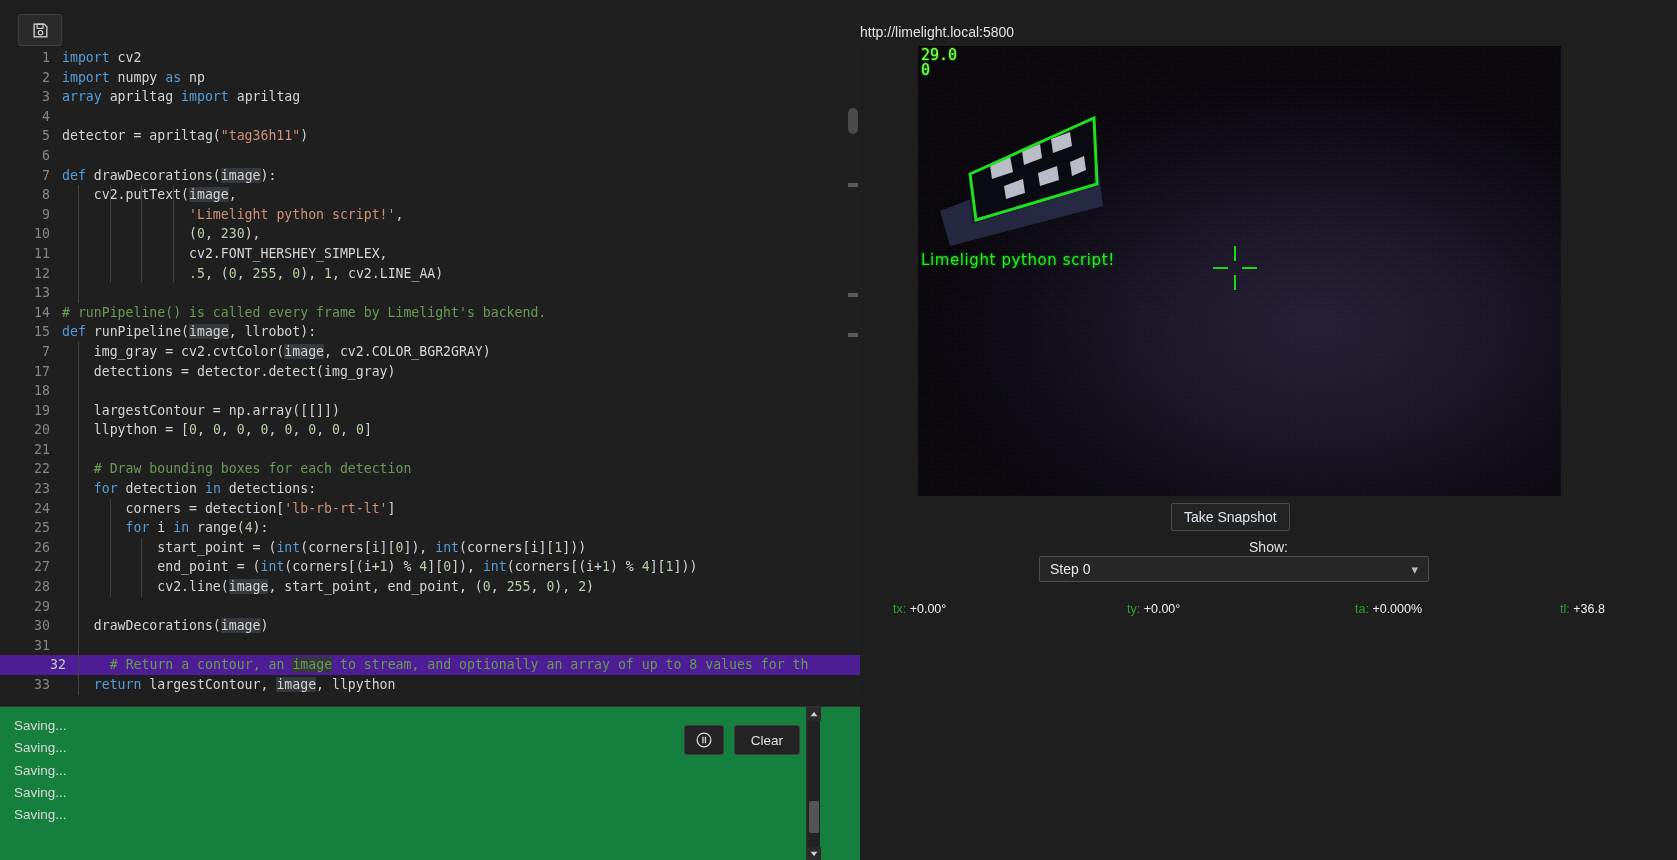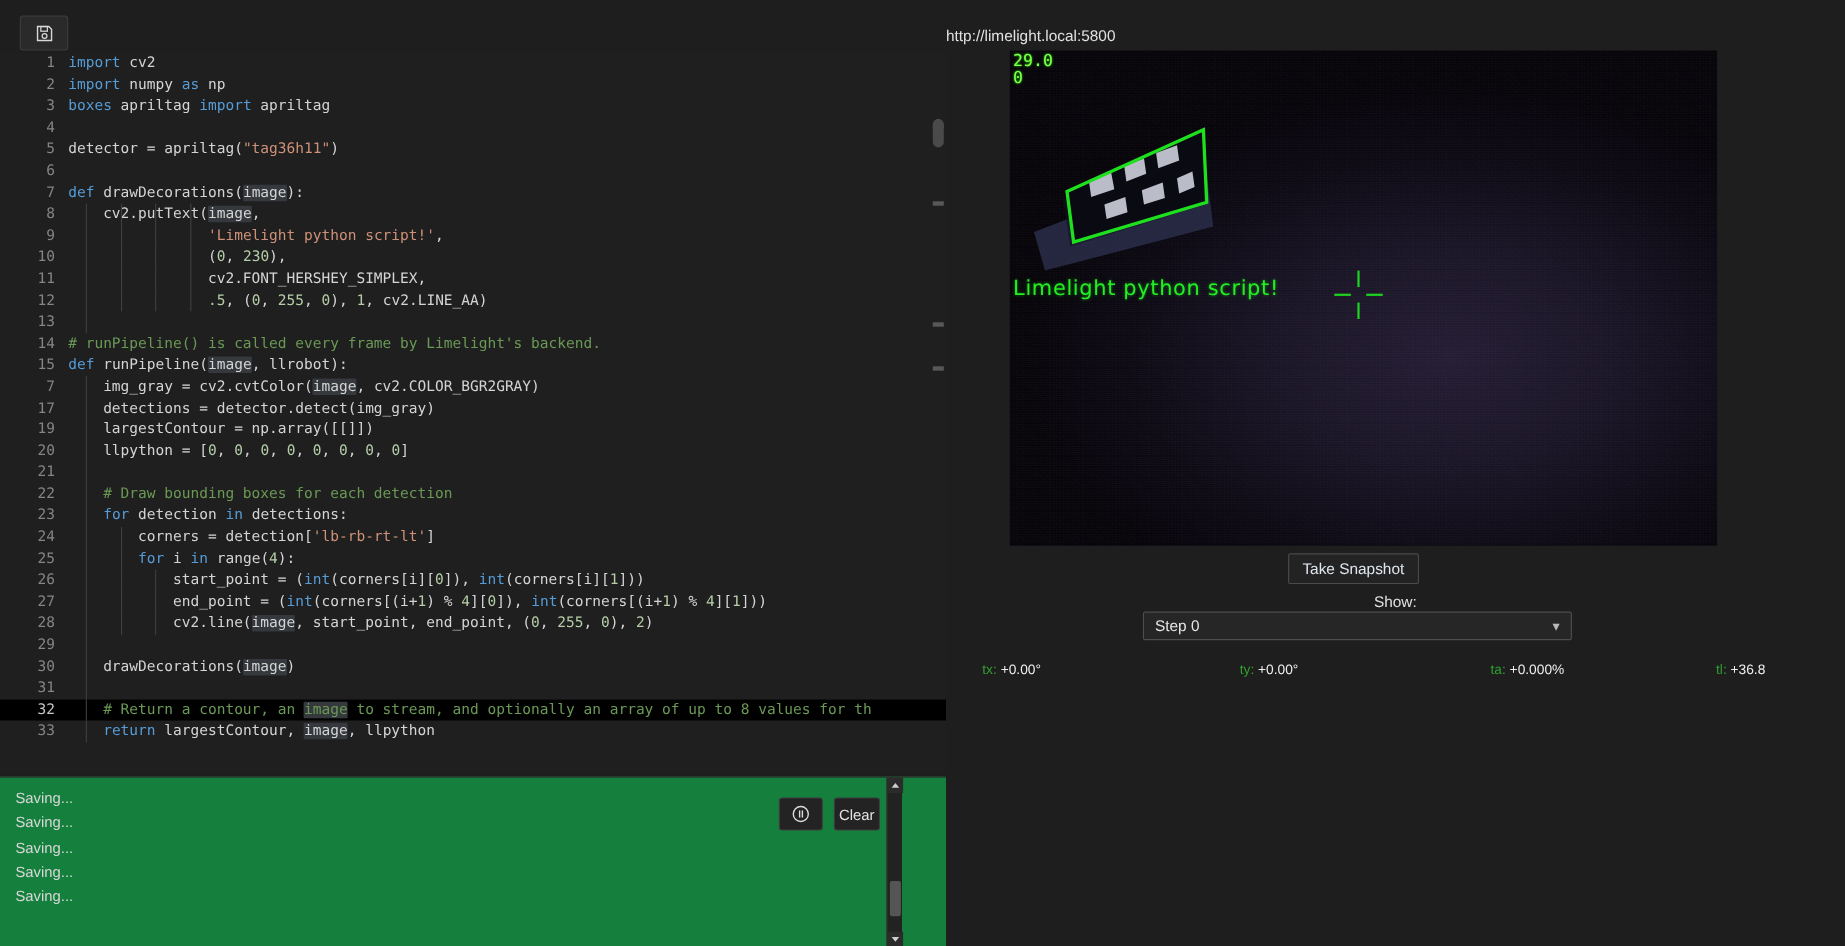--- a/index.html
+++ b/index.html
@@ -50,21 +50,21 @@
   }
   .code-row {
     position: relative;
     height: 19.6px;
     line-height: 19.6px;
     white-space: pre;
     font-family: "DejaVu Sans Mono", "Liberation Mono", monospace;
     font-size: 13.2px;
     color: #d4d4d4;
   }
-  .code-row.active { background: #000000; }
+  .code-row.active { background: #4c1d95; padding-left: 16px; }
   .gutter {
     display: inline-block;
     width: 62px;
     text-align: right;
     padding-right: 12px;
     color: #858585;
     font-family: "DejaVu Sans Mono", "Liberation Mono", monospace;
     font-size: 13.2px;
     user-select: none;
   }
@@ -121,21 +121,21 @@
     display: flex; gap: 10px; align-items: center;
   }
   .cbtn {
     background: #232323;
     border: 1px solid #3d3d3d;
     border-radius: 3px;
     color: #e3e3e3;
     font-size: 13.5px;
     font-family: "Liberation Sans", sans-serif;
     height: 30px;
-    padding: 0 4px;
+    padding: 0 16px;
     display: flex; align-items: center; justify-content: center;
     cursor: pointer;
   }
   #pause-button { width: 40px; padding: 0; }
 
   #console-vscroll {
     position: absolute; right: 40px; top: 0px;
     width: 14px; height: 154px;
     background: #222;
     border-left: 1px solid #303030;
@@ -189,21 +189,21 @@
     color: #7dff4d;
     font-family: "DejaVu Sans Mono", monospace;
     font-size: 15px;
     line-height: 15px;
     text-shadow: 0 0 2px #3f0;
   }
   #overlay-text {
     position: absolute; left: 3px; top: 205px;
     color: #22ee22;
     font-family: "DejaVu Sans", sans-serif;
-    font-size: 19px;
+    font-size: 15px;
     letter-spacing: .6px;
     text-shadow: 0 0 3px rgba(30,255,30,.5);
   }
   #crosshair { position: absolute; left: 295px; top: 200px; width: 44px; height: 44px; }
   .ch-line { position: absolute; background: #1fd41f; }
 
   #snapshot-button {
     position: absolute; left: 311px; top: 503px;
     background: #232323;
     border: 1px solid #4a4a4a;
@@ -260,35 +260,36 @@
           <rect x="6" y="2.5" width="7" height="5" fill="none" stroke="#d8d8d8" stroke-width="1.3"></rect>
           <circle cx="10" cy="12.6" r="2.6" fill="none" stroke="#d8d8d8" stroke-width="1.3"></circle>
         </svg>
       </div>
     </div>
 
     <div id="code-area">
       <div id="code-scroll">
           <div class="code-row"><span class="gutter">1</span><span class="codetext"><span class="k">import </span><span class="p">cv2</span></span></div>
           <div class="code-row"><span class="gutter">2</span><span class="codetext"><span class="k">import </span><span class="p">numpy </span><span class="k">as </span><span class="p">np</span></span></div>
-          <div class="code-row"><span class="gutter">3</span><span class="codetext"><span class="k">boxes </span><span class="p">apriltag </span><span class="k">import </span><span class="p">apriltag</span></span></div>
+          <div class="code-row"><span class="gutter">3</span><span class="codetext"><span class="k">array </span><span class="p">apriltag </span><span class="k">import </span><span class="p">apriltag</span></span></div>
           <div class="code-row"><span class="gutter">4</span><span class="codetext"></span></div>
           <div class="code-row"><span class="gutter">5</span><span class="codetext"><span class="p">detector = apriltag(</span><span class="s">"tag36h11"</span><span class="p">)</span></span></div>
           <div class="code-row"><span class="gutter">6</span><span class="codetext"></span></div>
           <div class="code-row"><span class="gutter">7</span><span class="codetext"><span class="k">def </span><span class="p">drawDecorations(</span><span class="hl">image</span><span class="p">):</span></span></div>
           <div class="code-row"><span class="gutter">8</span><span class="codetext"><span class="p">    cv2.putText(</span><span class="hl">image</span><span class="p">,</span></span><span class="ig" style="left: 78px;"></span><span class="ig" style="left: 109.6px;"></span><span class="ig" style="left: 141.2px;"></span><span class="ig" style="left: 172.8px;"></span></div>
           <div class="code-row"><span class="gutter">9</span><span class="codetext"><span class="p">                </span><span class="s">'Limelight python script!'</span><span class="p">,</span></span><span class="ig" style="left: 78px;"></span><span class="ig" style="left: 109.6px;"></span><span class="ig" style="left: 141.2px;"></span><span class="ig" style="left: 172.8px;"></span></div>
           <div class="code-row"><span class="gutter">10</span><span class="codetext"><span class="p">                (</span><span class="n">0</span><span class="p">, </span><span class="n">230</span><span class="p">),</span></span><span class="ig" style="left: 78px;"></span><span class="ig" style="left: 109.6px;"></span><span class="ig" style="left: 141.2px;"></span><span class="ig" style="left: 172.8px;"></span></div>
           <div class="code-row"><span class="gutter">11</span><span class="codetext"><span class="p">                cv2.FONT_HERSHEY_SIMPLEX,</span></span><span class="ig" style="left: 78px;"></span><span class="ig" style="left: 109.6px;"></span><span class="ig" style="left: 141.2px;"></span><span class="ig" style="left: 172.8px;"></span></div>
           <div class="code-row"><span class="gutter">12</span><span class="codetext"><span class="p">                </span><span class="n">.5</span><span class="p">, (</span><span class="n">0</span><span class="p">, </span><span class="n">255</span><span class="p">, </span><span class="n">0</span><span class="p">), </span><span class="n">1</span><span class="p">, cv2.LINE_AA)</span></span><span class="ig" style="left: 78px;"></span><span class="ig" style="left: 109.6px;"></span><span class="ig" style="left: 141.2px;"></span><span class="ig" style="left: 172.8px;"></span></div>
           <div class="code-row"><span class="gutter">13</span><span class="codetext"></span><span class="ig" style="left: 78px;"></span></div>
           <div class="code-row"><span class="gutter">14</span><span class="codetext"><span class="c"># runPipeline() is called every frame by Limelight's backend.</span></span></div>
           <div class="code-row"><span class="gutter">15</span><span class="codetext"><span class="k">def </span><span class="p">runPipeline(</span><span class="hl">image</span><span class="p">, llrobot):</span></span></div>
           <div class="code-row"><span class="gutter">7</span><span class="codetext"><span class="p">    img_gray = cv2.cvtColor(</span><span class="hl">image</span><span class="p">, cv2.COLOR_BGR2GRAY)</span></span><span class="ig" style="left: 78px;"></span></div>
           <div class="code-row"><span class="gutter">17</span><span class="codetext"><span class="p">    detections = detector.detect(img_gray)</span></span><span class="ig" style="left: 78px;"></span></div>
+          <div class="code-row"><span class="gutter">18</span><span class="codetext"></span><span class="ig" style="left: 78px;"></span></div>
           <div class="code-row"><span class="gutter">19</span><span class="codetext"><span class="p">    largestContour = np.array([[]])</span></span><span class="ig" style="left: 78px;"></span></div>
           <div class="code-row"><span class="gutter">20</span><span class="codetext"><span class="p">    llpython = [</span><span class="n">0</span><span class="p">, </span><span class="n">0</span><span class="p">, </span><span class="n">0</span><span class="p">, </span><span class="n">0</span><span class="p">, </span><span class="n">0</span><span class="p">, </span><span class="n">0</span><span class="p">, </span><span class="n">0</span><span class="p">, </span><span class="n">0</span><span class="p">]</span></span><span class="ig" style="left: 78px;"></span></div>
           <div class="code-row"><span class="gutter">21</span><span class="codetext"></span><span class="ig" style="left: 78px;"></span></div>
           <div class="code-row"><span class="gutter">22</span><span class="codetext"><span class="c">    # Draw bounding boxes for each detection</span></span><span class="ig" style="left: 78px;"></span></div>
           <div class="code-row"><span class="gutter">23</span><span class="codetext"><span class="p">    </span><span class="k">for </span><span class="p">detection </span><span class="k">in </span><span class="p">detections:</span></span><span class="ig" style="left: 78px;"></span></div>
           <div class="code-row"><span class="gutter">24</span><span class="codetext"><span class="p">        corners = detection[</span><span class="s">'lb-rb-rt-lt'</span><span class="p">]</span></span><span class="ig" style="left: 78px;"></span><span class="ig" style="left: 109.6px;"></span></div>
           <div class="code-row"><span class="gutter">25</span><span class="codetext"><span class="p">        </span><span class="k">for </span><span class="p">i </span><span class="k">in </span><span class="p">range(</span><span class="n">4</span><span class="p">):</span></span><span class="ig" style="left: 78px;"></span><span class="ig" style="left: 109.6px;"></span></div>
           <div class="code-row"><span class="gutter">26</span><span class="codetext"><span class="p">            start_point = (</span><span class="k">int</span><span class="p">(corners[i][</span><span class="n">0</span><span class="p">]), </span><span class="k">int</span><span class="p">(corners[i][</span><span class="n">1</span><span class="p">]))</span></span><span class="ig" style="left: 78px;"></span><span class="ig" style="left: 109.6px;"></span><span class="ig" style="left: 141.2px;"></span></div>
           <div class="code-row"><span class="gutter">27</span><span class="codetext"><span class="p">            end_point = (</span><span class="k">int</span><span class="p">(corners[(i+</span><span class="n">1</span><span class="p">) % </span><span class="n">4</span><span class="p">][</span><span class="n">0</span><span class="p">]), </span><span class="k">int</span><span class="p">(corners[(i+</span><span class="n">1</span><span class="p">) % </span><span class="n">4</span><span class="p">][</span><span class="n">1</span><span class="p">]))</span></span><span class="ig" style="left: 78px;"></span><span class="ig" style="left: 109.6px;"></span><span class="ig" style="left: 141.2px;"></span></div>
           <div class="code-row"><span class="gutter">28</span><span class="codetext"><span class="p">            cv2.line(</span><span class="hl">image</span><span class="p">, start_point, end_point, (</span><span class="n">0</span><span class="p">, </span><span class="n">255</span><span class="p">, </span><span class="n">0</span><span class="p">), </span><span class="n">2</span><span class="p">)</span></span><span class="ig" style="left: 78px;"></span><span class="ig" style="left: 109.6px;"></span><span class="ig" style="left: 141.2px;"></span></div>

